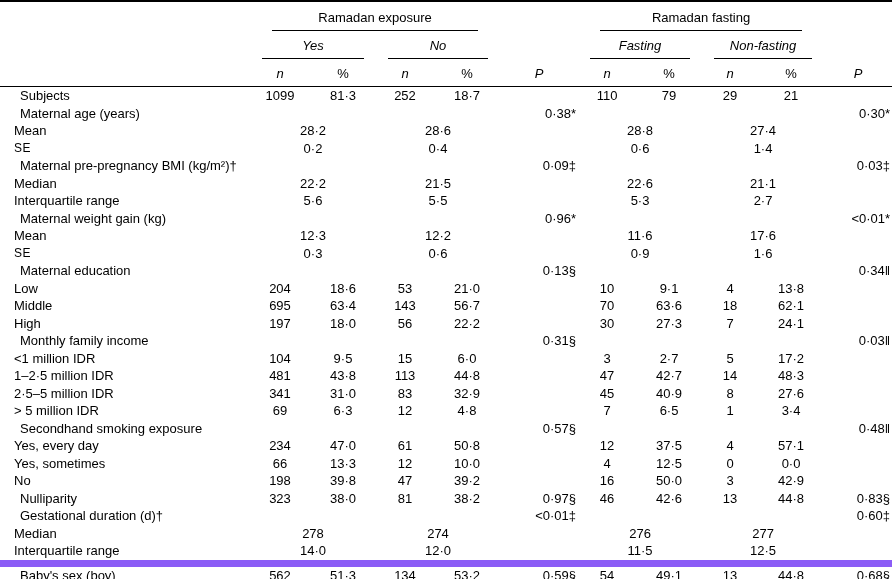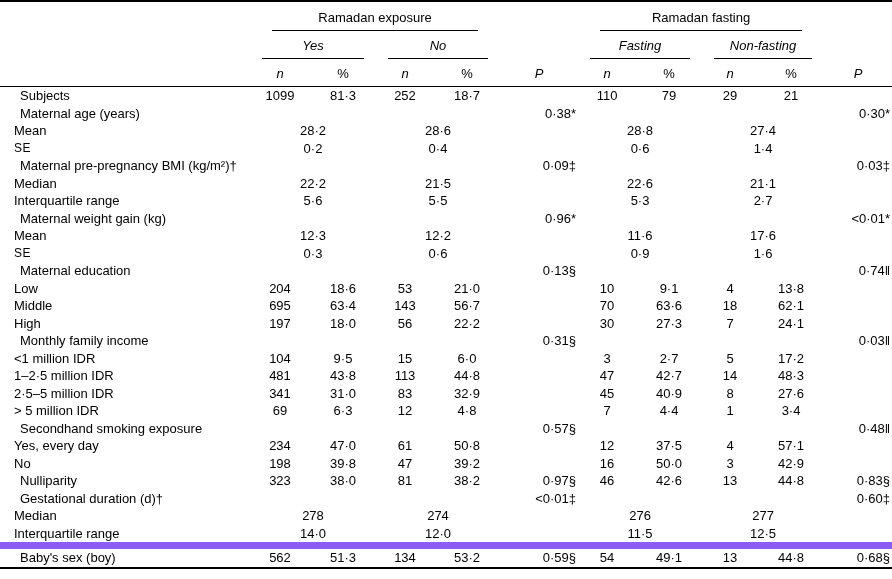--- a/index.html
+++ b/index.html
@@ -222,21 +222,21 @@
           <td class="lbl">Maternal education</td>
           <td class="ctr"></td>
           <td class="ctr"></td>
           <td class="ctr"></td>
           <td class="ctr"></td>
           <td class="pcol">0·13§</td>
           <td class="ctr"></td>
           <td class="ctr"></td>
           <td class="ctr"></td>
           <td class="ctr"></td>
-          <td class="pcol">0·74‖</td>
+          <td class="pcol">0·34‖</td>
         </tr>
         <tr>
           <td class="lbl ind">Low</td>
           <td class="ctr">204</td>
           <td class="ctr">18·6</td>
           <td class="ctr">53</td>
           <td class="ctr">21·0</td>
           <td class="pcol"></td>
           <td class="ctr">10</td>
           <td class="ctr">9·1</td>
@@ -323,21 +323,21 @@
           <td class="pcol"></td>
         </tr>
         <tr>
           <td class="lbl ind">&gt; 5 million IDR</td>
           <td class="ctr">69</td>
           <td class="ctr">6·3</td>
           <td class="ctr">12</td>
           <td class="ctr">4·8</td>
           <td class="pcol"></td>
           <td class="ctr">7</td>
-          <td class="ctr">4·4</td>
+          <td class="ctr">6·5</td>
           <td class="ctr">1</td>
           <td class="ctr">3·4</td>
           <td class="pcol"></td>
         </tr>
         <tr>
           <td class="lbl">Secondhand smoking exposure</td>
           <td class="ctr"></td>
           <td class="ctr"></td>
           <td class="ctr"></td>
           <td class="ctr"></td>
@@ -352,20 +352,33 @@
           <td class="lbl ind">Yes, every day</td>
           <td class="ctr">234</td>
           <td class="ctr">47·0</td>
           <td class="ctr">61</td>
           <td class="ctr">50·8</td>
           <td class="pcol"></td>
           <td class="ctr">12</td>
           <td class="ctr">37·5</td>
           <td class="ctr">4</td>
           <td class="ctr">57·1</td>
+          <td class="pcol"></td>
+        </tr>
+        <tr>
+          <td class="lbl ind">Yes, sometimes</td>
+          <td class="ctr">66</td>
+          <td class="ctr">13·3</td>
+          <td class="ctr">12</td>
+          <td class="ctr">10·0</td>
+          <td class="pcol"></td>
+          <td class="ctr">4</td>
+          <td class="ctr">12·5</td>
+          <td class="ctr">0</td>
+          <td class="ctr">0·0</td>
           <td class="pcol"></td>
         </tr>
         <tr>
           <td class="lbl ind">No</td>
           <td class="ctr">198</td>
           <td class="ctr">39·8</td>
           <td class="ctr">47</td>
           <td class="ctr">39·2</td>
           <td class="pcol"></td>
           <td class="ctr">16</td>

